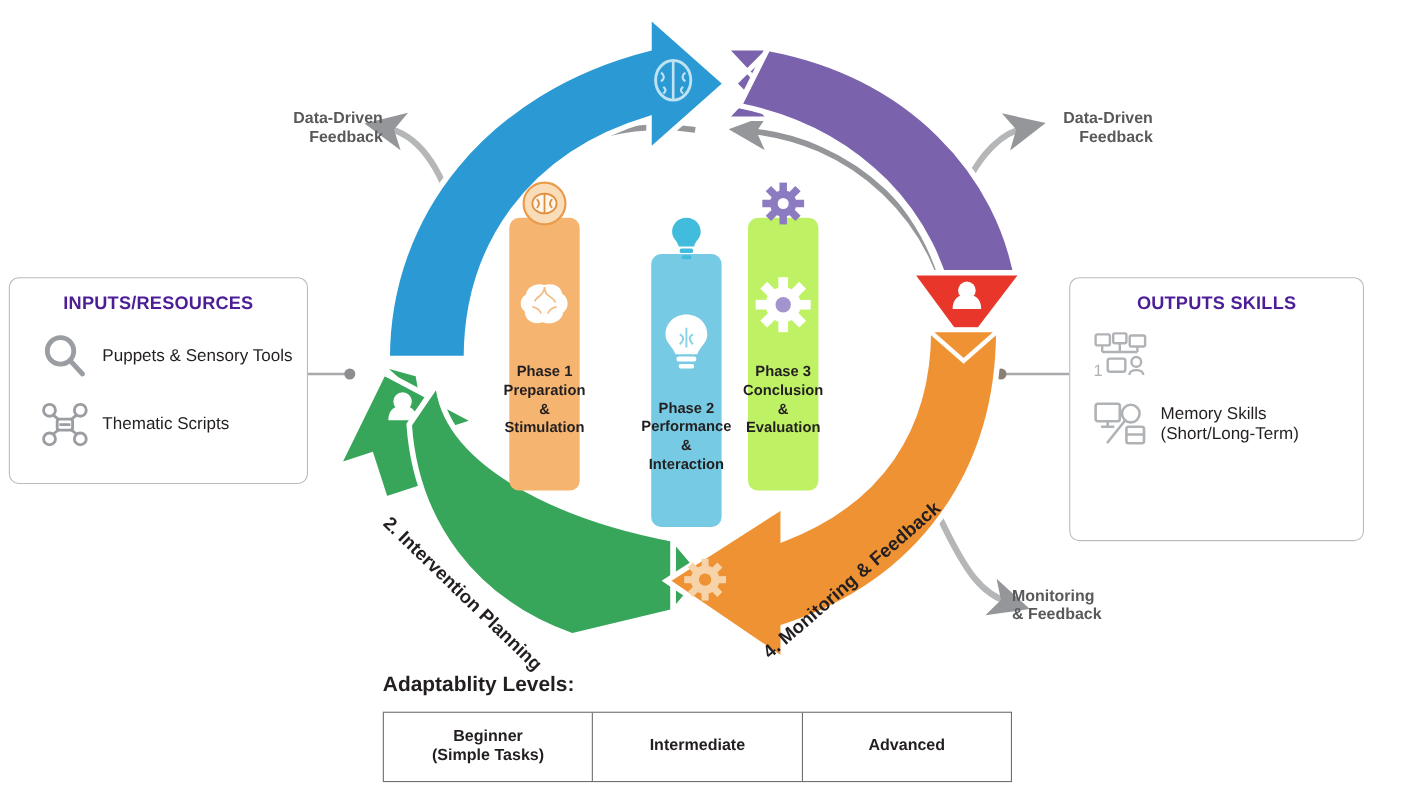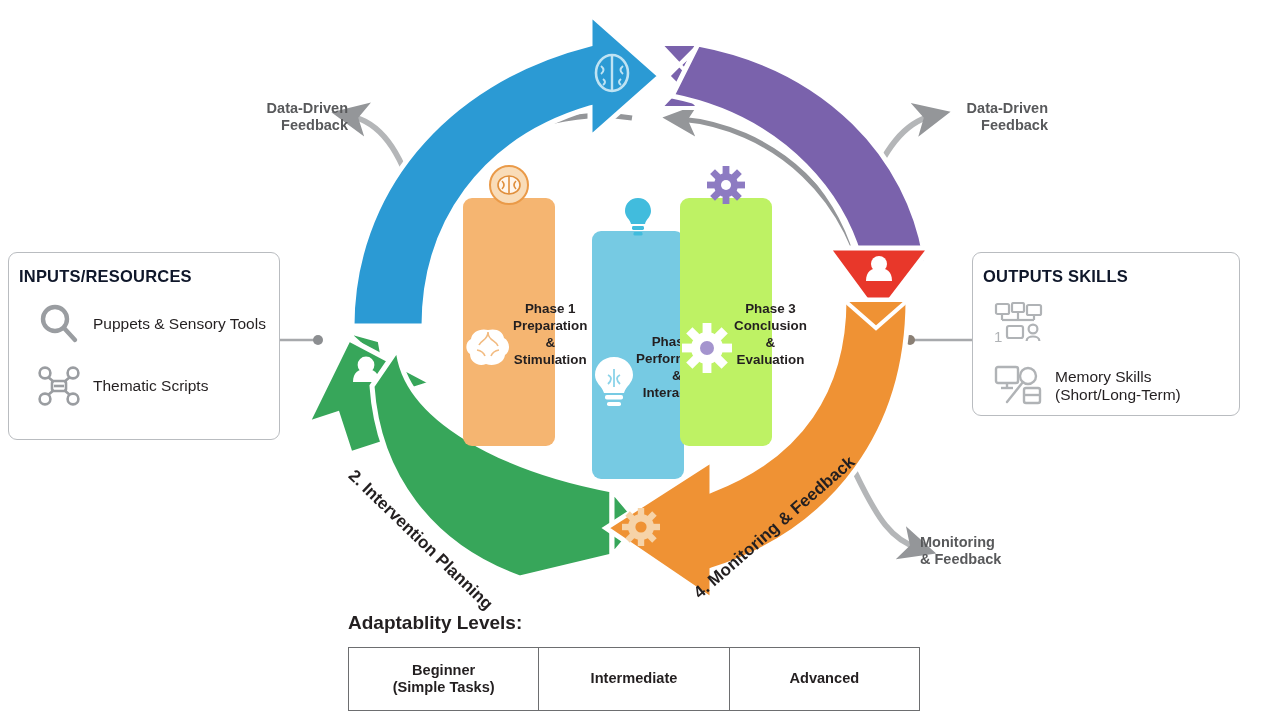--- a/index.html
+++ b/index.html
@@ -32,27 +32,28 @@
   
   .side-panel {
     position: absolute;
     box-sizing: border-box;
     border: 1.6px solid #b9bcc0;
     border-radius: 9px;
     background: #ffffff;
     padding: 14px 10px 10px 10px;
   }
   #inputs-panel  { left: 8px;   top: 252px; width: 272px; height: 188px; }
-  #outputs-panel { left: 972px; top: 252px; width: 268px; height: 164px; }
+  #outputs-panel { left: 972px; top: 252px; width: 268px; height: 240px; }
 
   .panel-title {
+    text-align: center;
     font-size: 16.5px;
     font-weight: bold;
     letter-spacing: .2px;
-    color: #0f172a;
+    color: #4c1d95;
     margin-bottom: 10px;
   }
   .panel-row {
     display: flex;
     align-items: center;
     gap: 8px;
     margin: 14px 0 0 14px;
   }
   #outputs-panel .panel-row { margin-left: 10px; gap: 10px; }
   .panel-icon {
@@ -67,26 +68,26 @@
   .panel-label {
     font-size: 15.5px;
     line-height: 1.18;
     color: #231f20;
     white-space: pre-line;
   }
 
   
   .phase-col {
     position: absolute;
-    width: 92px;
+    width: 64px;
     top: 198px;
     height: 248px;
     border-radius: 9px;
     display: flex;
-    flex-direction: row;
+    flex-direction: column;
     align-items: center;
   }
   #phase-col-1 { left: 463px; background: #f5b571; }
   #phase-col-2 { left: 592px; background: #76cae3; margin-top: 33px; }
   #phase-col-3 { left: 680px; background: #bef264; }
 
   .phase-badge {
     position: absolute;
     top: -34px;
     left: 50%;

